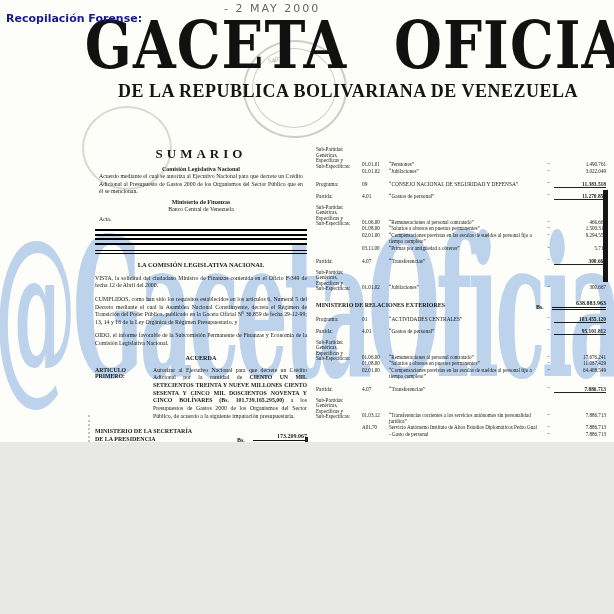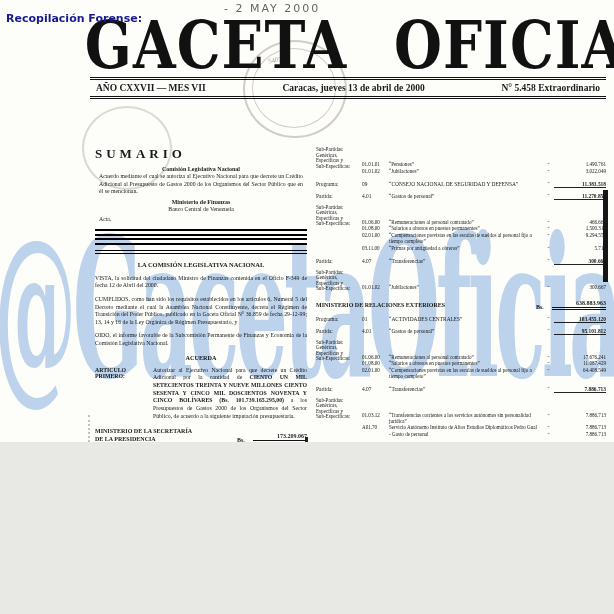--- a/index.html
+++ b/index.html
@@ -25,21 +25,21 @@
   .gaceta-sub{font-family:"Liberation Serif",serif;font-weight:bold;font-size:18px;letter-spacing:.5px;
               margin-top:9px;color:#151515;white-space:nowrap;}
   .bar{margin-top:5px;border-top:3px double #111;border-bottom:3px double #111;
        display:flex;justify-content:space-between;align-items:center;
        padding:3px 6px;font-size:9.5px;font-weight:bold;}
   
   .columns{position:absolute;left:95px;top:144px;width:511px;display:flex;gap:9px;z-index:2;}
   .col-left{width:212px;}
   .col-right{width:290px;}
   
-  .sumario-head{font-weight:bold;font-size:13px;letter-spacing:4px;margin:2px 0 4px;}
+  .sumario-head{font-weight:bold;font-size:13px;letter-spacing:4px;text-align:center;margin:2px 0 4px;}
   .s-org{font-weight:bold;font-size:6px;text-align:center;margin:2px 0 1px;}
   .s-item{font-size:5.8px;text-align:justify;line-height:1.3;margin:0 4px 3px;}
   .s-item2{font-size:5.8px;margin:4px 4px 2px;}
   .s-center{font-size:5.8px;text-align:center;}
   .rule-quad{height:3px;border-top:2px solid #000;border-bottom:2px solid #000;margin:7px 0 2px;}
   .rule-quad2{height:3px;border-top:2px solid #000;border-bottom:2px solid #000;margin:0 0 4px;}
   .comision-title{font-weight:bold;font-size:16.5px;line-height:1.15;text-align:center;letter-spacing:.5px;}
   .rule-double{height:2px;border-top:1px solid #000;border-bottom:1px solid #000;margin:5px 0 7px;}
   .sub-head2{font-weight:bold;font-size:6.5px;text-align:center;margin:6px 0 7px;}
   .para{font-size:5.8px;text-align:justify;line-height:1.32;margin:0 0 6px;}
@@ -84,25 +84,21 @@
 
   <div class="datestamp">- 2 MAY 2000</div>
 
   <div class="stamp stamp-main"></div>
   <div class="stamp stamp-main2"></div>
   <div class="stamp stamp-left"></div>
   <div class="stamp-num">54078</div>
 
   <div class="masthead">
     <div class="gaceta-title">GACETA OFICIAL</div>
-    <div class="bar">
-      <span>AÑO CXXVII — MES VII</span>
-      <span>Caracas, jueves 13 de abril de 2000</span>
-      <span>N° 5.458 Extraordinario</span>
-    </div>
+    <div class="gaceta-sub">DE LA REPUBLICA BOLIVARIANA DE VENEZUELA</div>
   </div>
 
   <div class="columns">
     <div class="col-left">
 
       <div class="sumario-head">SUMARIO</div>
       <div class="s-org">Comisión Legislativa Nacional</div>
       <div class="s-item">Acuerdo mediante el cual se autoriza al Ejecutivo Nacional para que decrete un Crédito Adicional al Presupuesto de Gastos 2000 de los Organismos del Sector Público que en él se mencionan.</div>
       <div class="s-org">Ministerio de Finanzas</div>
       <div class="s-center">Banco Central de Venezuela</div>

